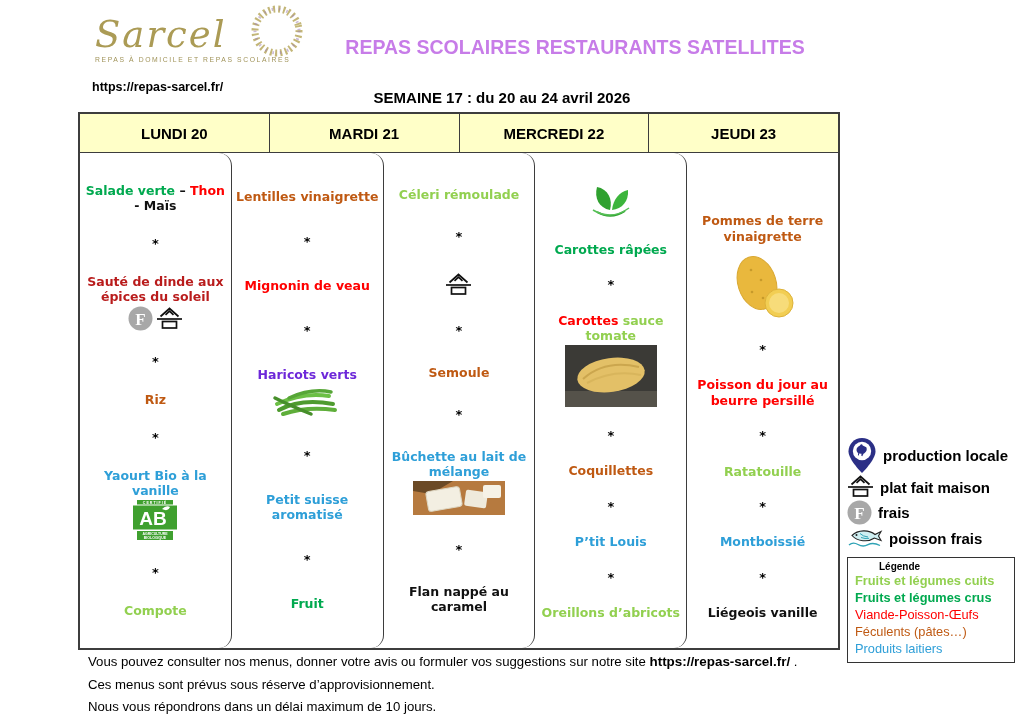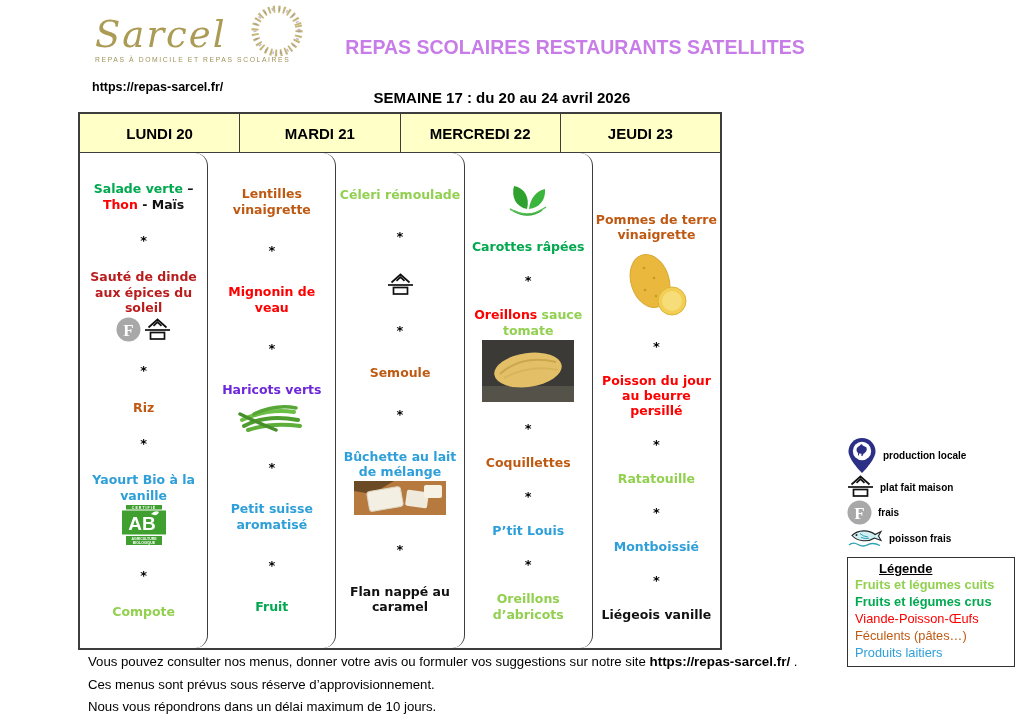--- a/index.html
+++ b/index.html
@@ -13,42 +13,42 @@
          letter-spacing:2px;line-height:50px;}
   .swirl{position:absolute;left:148px;top:-6px;}
   .tagline{font-size:6.8px;letter-spacing:1.6px;color:#a09359;margin-top:-6px;white-space:nowrap;}
   .site-url{position:absolute;left:92px;top:80px;font-size:12.5px;font-weight:bold;}
   .main-title{position:absolute;left:330px;top:36px;width:490px;text-align:center;
               font-size:19.5px;font-weight:bold;}
   .week-line{position:absolute;left:292px;top:89px;width:420px;text-align:center;
              font-size:15px;font-weight:bold;}
 
   
-  .menu-table{position:absolute;left:78px;top:112px;width:644px;height:538px;
+  .menu-table{position:absolute;left:78px;top:112px;width:762px;height:538px;
               border:2px solid #3d3d3d;box-sizing:border-box;display:flex;flex-direction:column;}
   .thead{display:flex;height:38px;border-bottom:1.5px solid #3d3d3d;}
   .day-header{flex:1;display:flex;align-items:center;justify-content:center;
               font-size:15px;font-weight:bold;border-right:1px solid #3d3d3d;white-space:pre;}
   .day-header:last-child{border-right:none;}
   .tbody{flex:1;display:flex;min-height:0;}
   .day-cell{flex:1;border-right:1px solid #3d3d3d;display:flex;flex-direction:column;
             align-items:center;justify-content:space-evenly;padding:6px 3px;box-sizing:border-box;min-width:0;border-radius:13px;}
   .day-cell:last-child{border-right:none;margin-top:33px;}
   .dish{font-family:"DejaVu Sans",sans-serif;font-weight:bold;font-size:12.5px;
         line-height:1.22;text-align:center;}
   .dish .icon-row{display:flex;align-items:center;justify-content:center;gap:3px;margin-top:2px;}
   .sep{font-family:"DejaVu Sans",sans-serif;font-weight:bold;font-size:13px;line-height:1;}
   .cell-icon{display:flex;justify-content:center;}
 
   
   .side-panel{position:absolute;left:847px;top:437px;width:172px;}
   .legend-icon-row{display:flex;align-items:center;gap:6px;margin-bottom:1px;}
-  .legend-icon-row .lbl{font-size:10px;font-weight:bold;}
+  .legend-icon-row .lbl{font-size:15px;font-weight:bold;}
   .legend-box{border:1.5px solid #333;margin-top:7px;padding:3px 7px 5px 7px;width:152px;}
-  .legend-box .lg-title{font-size:13px;font-weight:bold;text-decoration:underline;margin-bottom:1px;padding-left:24px;}
+  .legend-box .lg-title{font-size:10px;font-weight:bold;margin-bottom:1px;padding-left:24px;}
   .legend-box .lg-entry{font-size:12.8px;line-height:1.32;white-space:nowrap;}
   .legend-box .lg-entry.bold{font-weight:bold;}
 
   
   .footer{position:absolute;left:88px;top:651px;font-size:13.2px;line-height:1.68;}
   .footer b{font-size:13.4px;}
 </style>
 </head>
 <body>
 
@@ -210,21 +210,21 @@
               <path d="M23 30 C24 20 30 12 39 10 C40 21 33 29 23 30 Z" fill="#3CB53C"></path>
               <path d="M8 32 q14 8 28 -1" stroke="#2FA12F" stroke-width="2" fill="none"></path>
               <path d="M4 30 q18 11 36 -2" stroke="#57C057" stroke-width="1.5" fill="none"></path>
             </svg>
           </span>
           <div class="dish">
             <div><span style="color: rgb(0, 169, 79);">Carottes râpées</span></div>
           </div>
           <div class="sep">*</div>
           <div class="dish">
-            <div><span style="color: rgb(255, 0, 0);">Oreillons</span><span style="color: rgb(146, 208, 80);"> sauce tomate</span></div>
+            <div><span style="color: rgb(255, 0, 0);">Carottes</span><span style="color: rgb(146, 208, 80);"> sauce tomate</span></div>
             <div class="icon-row">
               <span class="cell-icon">
                 <svg width="92" height="62" viewBox="0 0 92 62">
                   <rect width="92" height="62" fill="#3b3a36"></rect>
                   <rect y="46" width="92" height="16" fill="#55524a"></rect>
                   <ellipse cx="46" cy="30" rx="34" ry="17" transform="rotate(-8 46 30)" fill="#E3C067"></ellipse>
                   <path d="M18 34 Q40 14 74 22" stroke="#CBA64E" stroke-width="2" fill="none"></path>
                   <path d="M22 38 Q48 24 76 30" stroke="#D8B55C" stroke-width="2" fill="none"></path>
                 </svg>
               </span>

